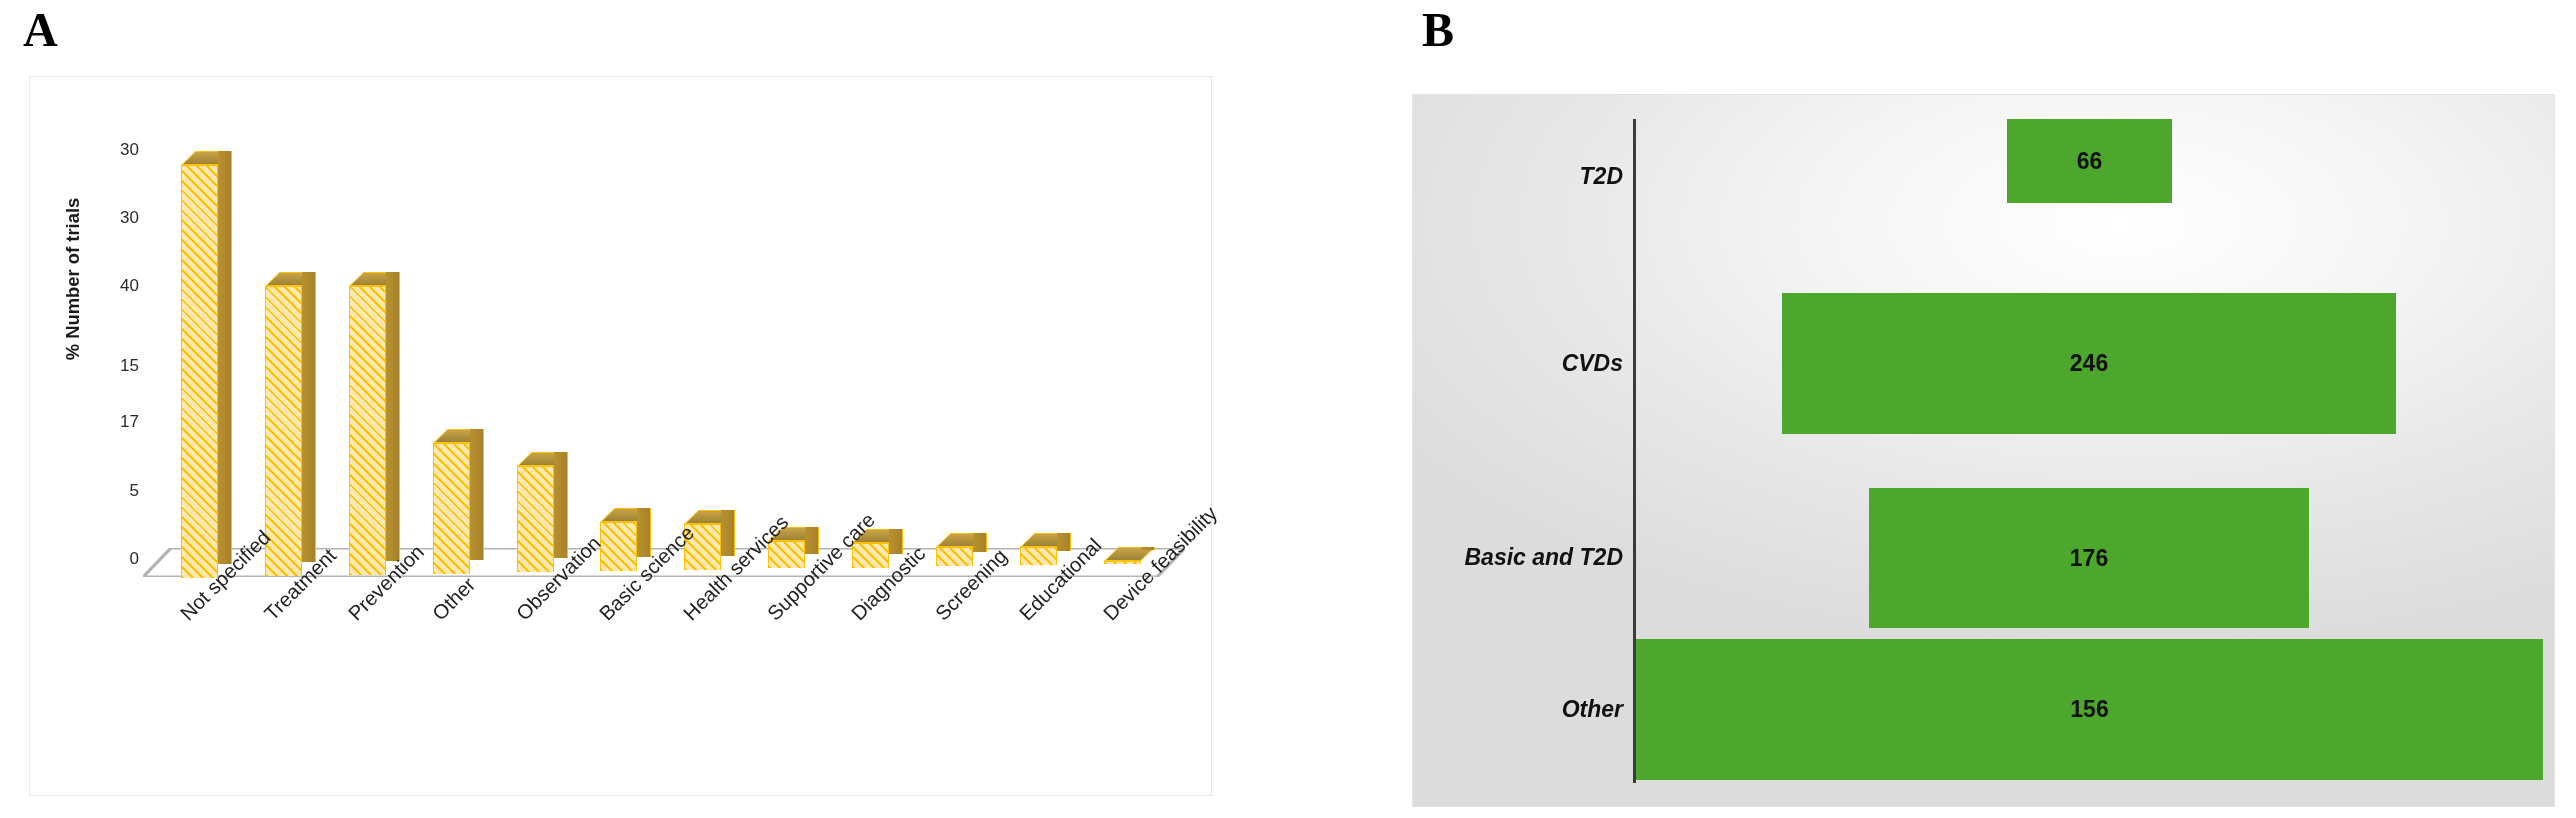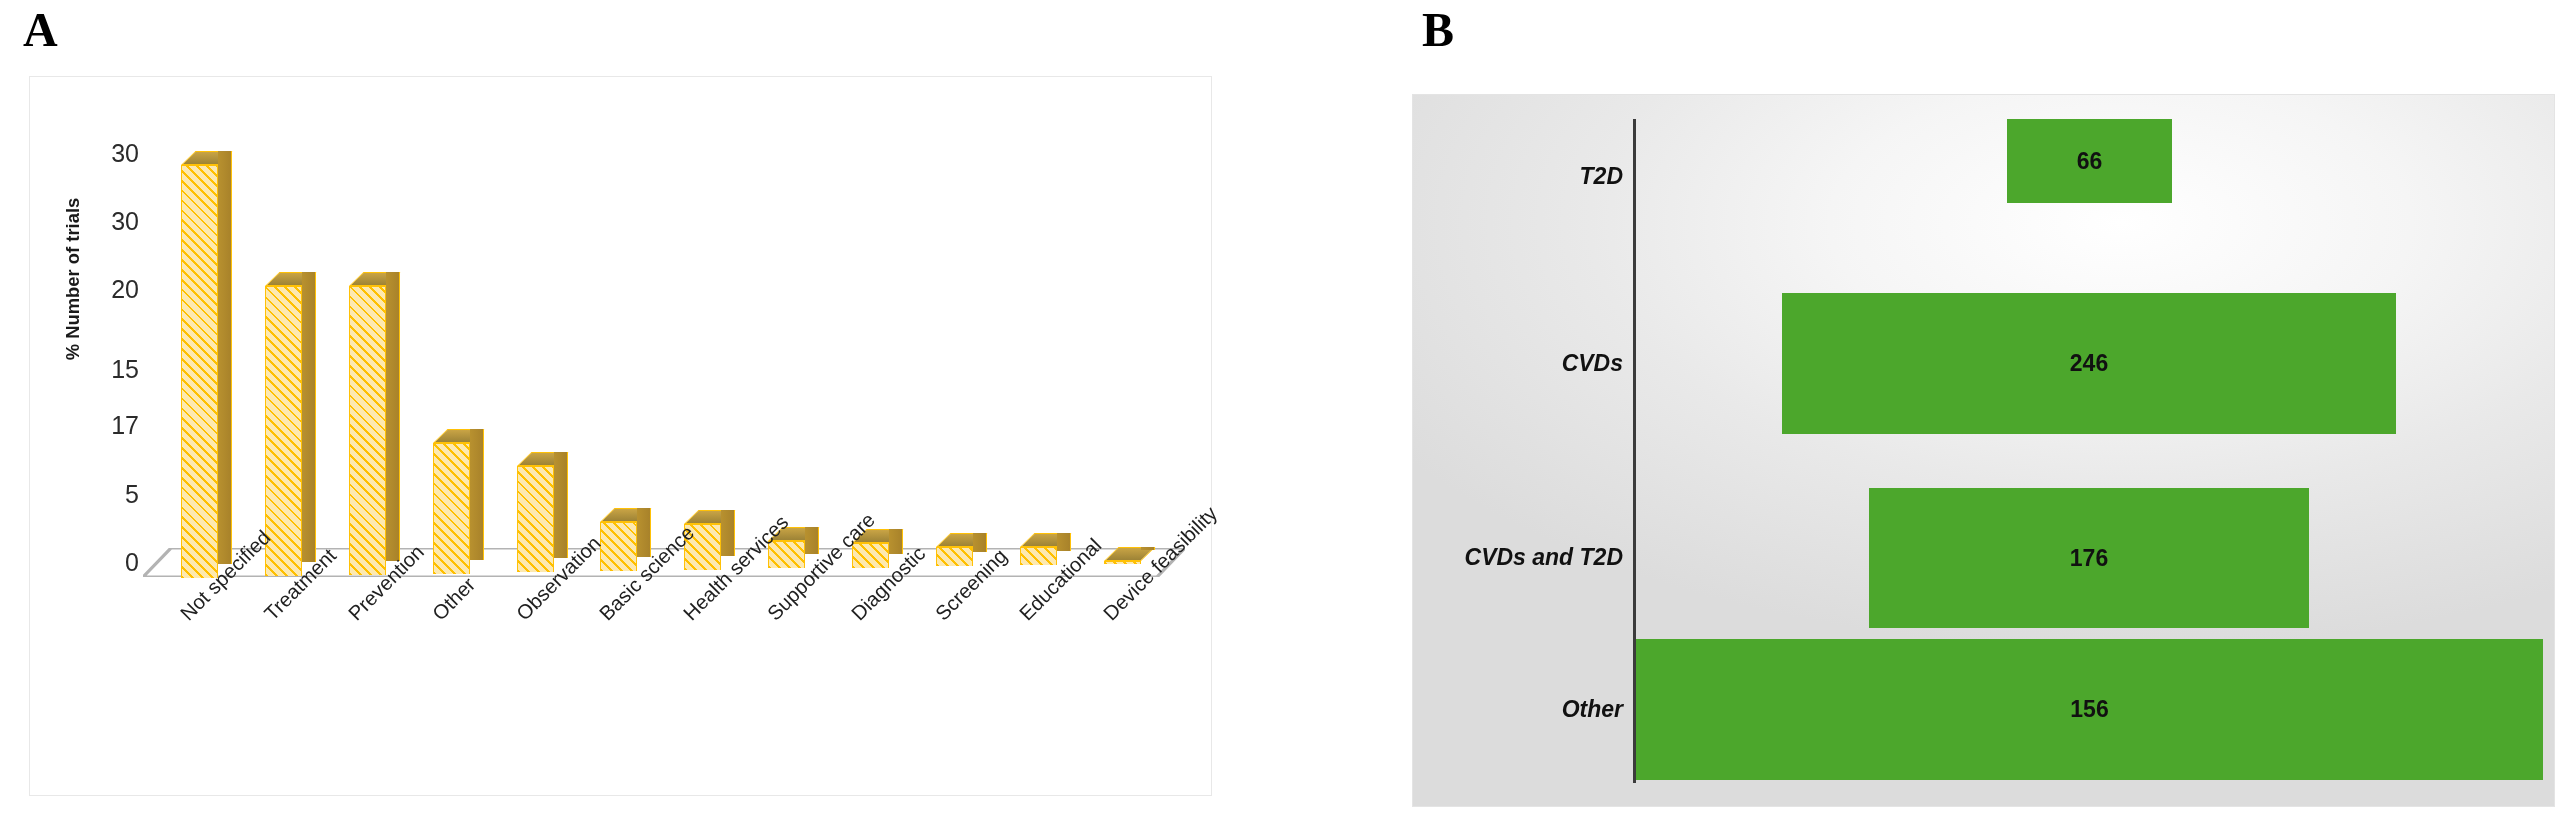--- a/index.html
+++ b/index.html
@@ -47,21 +47,21 @@
     transform-origin: center center;
     font-size: 18.4px;
     font-weight: 700;
     color: #1a1a1a;
     white-space: nowrap;
   }
   .a-ytick {
     position: absolute;
     width: 70px;
     text-align: right;
-    font-size: 25px;
+    font-size: 17px;
     font-weight: 400;
     color: #2b2b2b;
     line-height: 1;
   }
   
   #a-floor {
     position: absolute;
     left: 113px;
     top: 471px;
     width: 1042px;
@@ -160,21 +160,21 @@
   <div id="letter-a" class="panel-letter">A</div>
 
   <div id="panelA">
     <div id="a-plot">
 
       <div id="a-ytitle">% Number of trials</div>
 
       <div id="a-yticks">
           <div class="a-ytick" style="left: 39px; top: 64px;">30</div>
           <div class="a-ytick" style="left: 39px; top: 132px;">30</div>
-          <div class="a-ytick" style="left: 39px; top: 200px;">20</div>
+          <div class="a-ytick" style="left: 39px; top: 200px;">40</div>
           <div class="a-ytick" style="left: 39px; top: 280px;">15</div>
           <div class="a-ytick" style="left: 39px; top: 336px;">17</div>
           <div class="a-ytick" style="left: 39px; top: 405px;">5</div>
           <div class="a-ytick" style="left: 39px; top: 473px;">0</div>
         </div>
 
       <svg id="a-floor" viewBox="0 0 1640 45" preserveAspectRatio="none">
         <polygon points="44,0 1640,0 1596,45 0,45" fill="#ffffff" stroke="#b3b3b3" stroke-width="5"></polygon>
       </svg>
 
@@ -266,21 +266,21 @@
           <span class="b-val">66</span>
         </div>
         <div class="b-cat" style="top: 70px;">T2D</div>
         <div class="b-bar" style="left: 369px; top: 198px; width: 614px; height: 141px;">
           <span class="b-val">246</span>
         </div>
         <div class="b-cat" style="top: 257px;">CVDs</div>
         <div class="b-bar" style="left: 456px; top: 393px; width: 440px; height: 140px;">
           <span class="b-val">176</span>
         </div>
-        <div class="b-cat" style="top: 451px;">CVDs and T2D</div>
+        <div class="b-cat" style="top: 451px;">Basic and T2D</div>
         <div class="b-bar" style="left: 223px; top: 544px; width: 907px; height: 141px;">
           <span class="b-val">156</span>
         </div>
         <div class="b-cat" style="top: 603px;">Other</div>
       </div>
   </div>
 
 </div>
 
 

